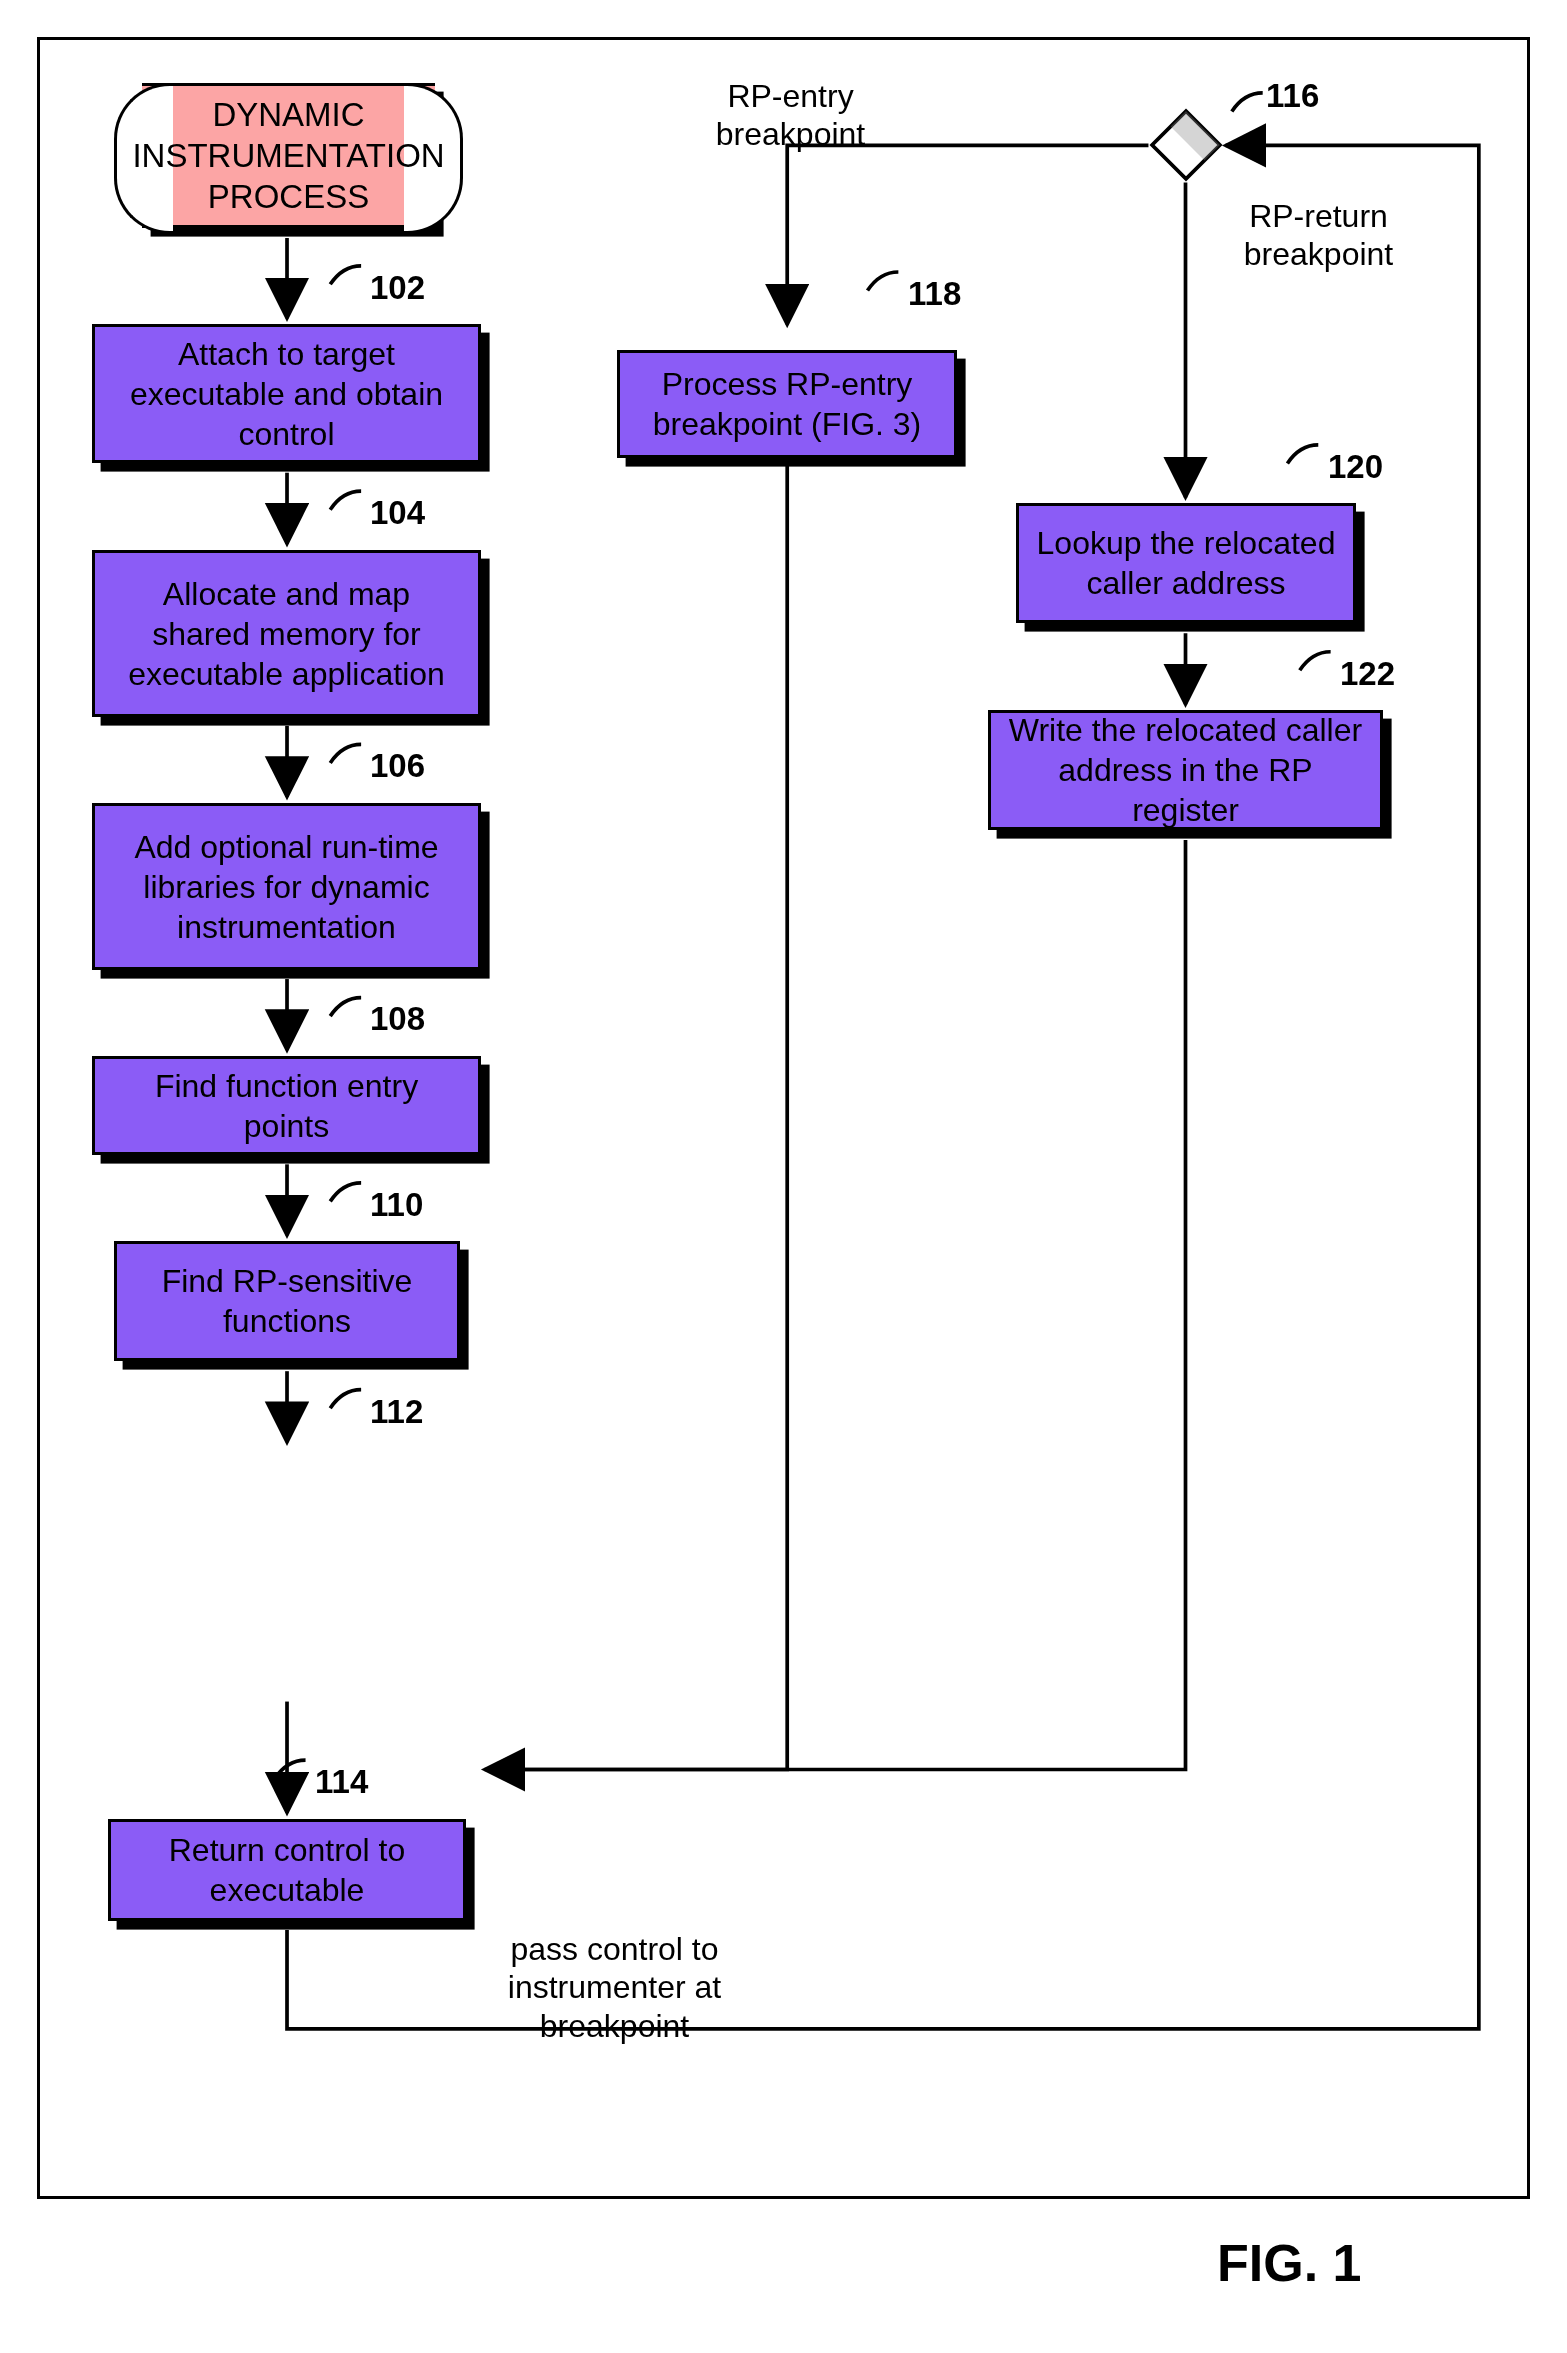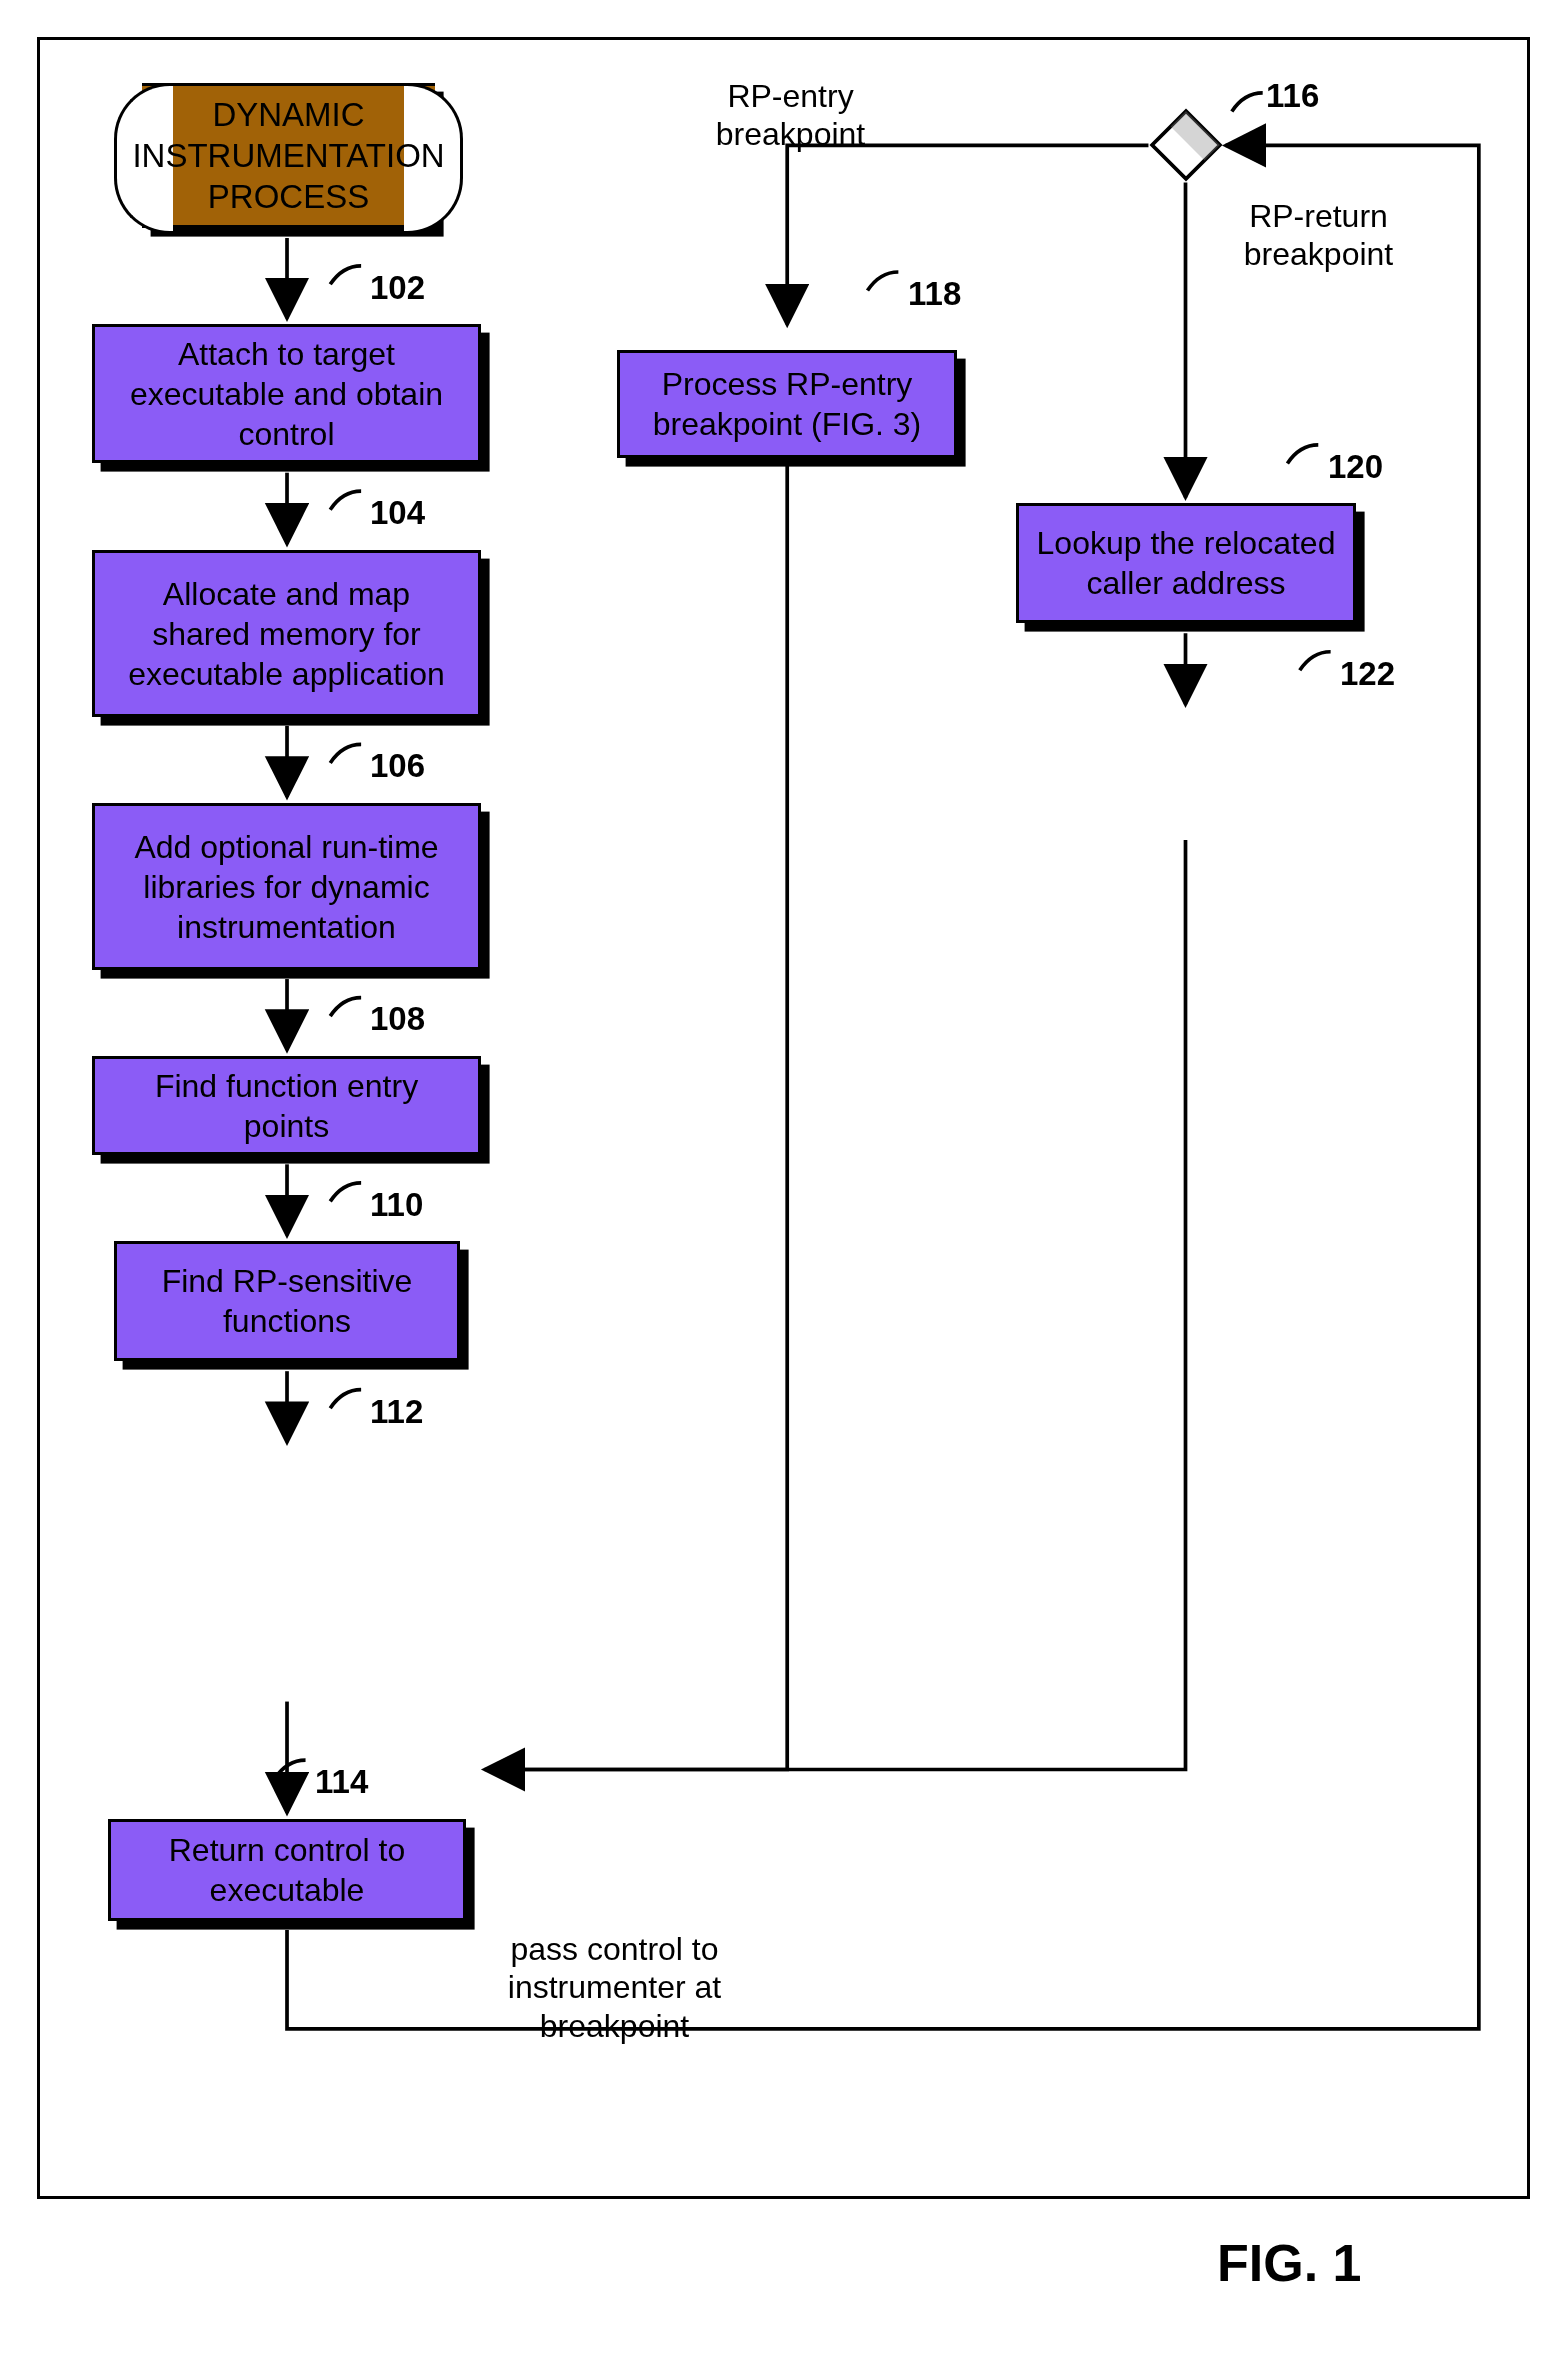--- a/index.html
+++ b/index.html
@@ -26,21 +26,21 @@
     display: flex;
     align-items: center;
     justify-content: center;
     padding: 11px 15px;
     font-size: 32px;
     line-height: 1.25;
     box-shadow: 8.6px 8.6px 0 #000;
   }
   .terminator {
     position: absolute;
-    background: #a16207;
+    background: #fca5a5;
     border: 3.1px solid #000;
     border-left: none;
     border-right: none;
     text-align: center;
     display: flex;
     align-items: center;
     justify-content: center;
     padding: 11px 15px;
     font-size: 33px;
     line-height: 1.25;
@@ -175,20 +175,21 @@
 
   <div class="label" style="left:664px; top:37px; width:173px;">RP-entry breakpoint</div>
   <div class="label" style="left:1192px; top:157px; width:173px;">RP-return breakpoint</div>
 
   <div class="node" style="left:577px; top:290px; width:340px; height:108px;margin-top:20px;">Process RP-entry breakpoint (FIG. 3)</div>
   <div class="num" style="left:868px; top:235px;">118</div>
 
   <div class="node" style="left:976px; top:463px; width:340px; height:120px;">Lookup the relocated caller address</div>
   <div class="num" style="left:1288px; top:408px;">120</div>
 
+  <div class="node" style="left:948px; top:670px; width:395px; height:120px;">Write the relocated caller address in the RP register</div>
   <div class="num" style="left:1300px; top:615px;">122</div>
 
   <div class="label" style="left:457px; top:1890px; width:235px;">pass control to instrumenter at breakpoint</div>
 
 </div>
 
 <div class="fig" style="left:1217px; top:2233px;">FIG. 1</div>
 
 
 </body></html>

